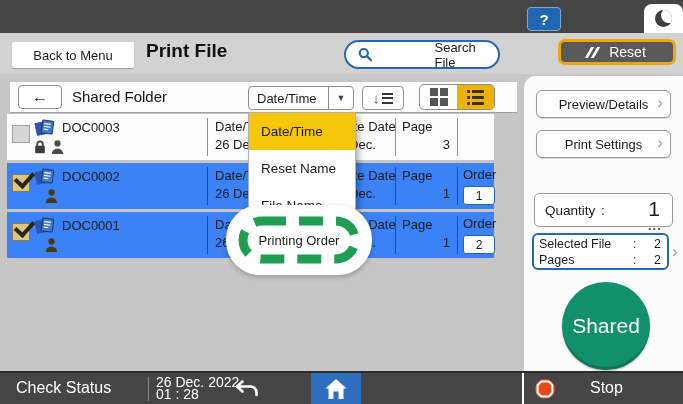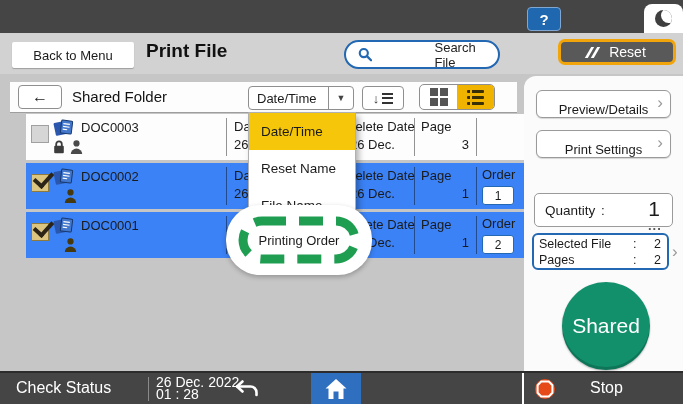--- a/index.html
+++ b/index.html
@@ -46,21 +46,21 @@
   .view-toggle{left:409px;top:2px;width:76px;height:26px;padding:0;overflow:hidden;border-radius:5px;}
   .view-toggle .half{width:50%;height:100%;display:flex;align-items:center;justify-content:center;}
   .half.sel{background:#efb300;}
   .grid-ico{display:grid;grid-template-columns:8px 8px;grid-template-rows:8px 8px;gap:2px;}
   .grid-ico i{background:#555;}
   .list-ico{display:flex;flex-direction:column;gap:3px;}
   .list-ico i{display:block;width:17px;height:3px;border-radius:1px;
       background:linear-gradient(90deg,#3a3005 0 3px,#efb300 3px 5px,#3a3005 5px 100%);}
 
   
-  .row{position:absolute;left:26px;width:507px;height:46px;background:#fdfdfd;}
+  .row{position:absolute;left:7px;width:444px;height:46px;background:#fdfdfd;padding-left:43px;}
   .row.sel{background:#3b82f6;}
   .cb{position:absolute;left:5px;top:11px;width:16px;height:16px;background:#d6d6d6;border:1px solid #a0a0a0;}
   .row.sel .cb{background:#dcc580;border-color:#8d7a3c;}
   .checkmark{position:absolute;left:2px;top:-3px;width:15px;height:8px;border-left:4px solid #2b2417;
              border-bottom:4px solid #2b2417;transform:rotate(-48deg);}
   .doc-ico{position:absolute;left:27px;top:4px;}
   .fname{position:absolute;left:55px;top:6px;font-size:13px;}
   .subicons{position:absolute;left:27px;top:26px;display:flex;gap:5px;align-items:flex-end;}
   .subicons.ind{left:38px;}
   .vline{position:absolute;top:4px;height:38px;width:1px;background:rgba(0,0,0,.42);}
@@ -76,21 +76,21 @@
 
   
   .bubble{position:absolute;left:226px;top:205px;width:146px;height:70px;background:#fff;border-radius:34px;
           z-index:30;box-shadow:0 2px 5px rgba(0,0,0,.25);display:flex;align-items:center;justify-content:center;}
   .dash-rect{position:absolute;left:12px;top:11px;width:122px;height:48px;}
   .bubble .lbl{position:relative;font-size:13px;z-index:2;}
 
   
   .rpanel{position:absolute;left:524px;top:76px;width:159px;height:297px;background:#fbfbfb;border-radius:12px 0 0 0;}
   .pbtn{position:absolute;left:12px;width:135px;height:28px;background:#fff;border:1.5px solid #9a9a9a;border-radius:6px;
-        box-sizing:border-box;display:flex;align-items:flex-end;justify-content:center;font-size:13px;color:#1b1b1b;
+        box-sizing:border-box;display:flex;align-items:center;justify-content:center;font-size:13px;color:#1b1b1b;
         box-shadow:0 1px 1px rgba(0,0,0,.15);}
   .pbtn .chev{position:absolute;right:7px;color:#999;font-size:17px;top:50%;transform:translateY(-54%);}
   .qty-box{position:absolute;left:10px;top:117px;width:139px;height:34px;background:#fff;border:1.5px solid #9a9a9a;
            border-radius:5px;box-sizing:border-box;}
   .qty-box .ql{position:absolute;left:10px;top:9px;font-size:13.5px;}
   .qty-box .qc{position:absolute;left:66px;top:9px;font-size:13.5px;}
   .qty-box .qv{position:absolute;right:12px;top:3px;font-size:21px;}
   .dots{position:absolute;left:124px;top:142px;font-size:13px;font-weight:bold;color:#555;letter-spacing:1px;}
   .sel-box{position:absolute;left:8px;top:157px;width:137px;height:37px;background:#fff;border:2px solid #2268b2;
            border-radius:6px;box-sizing:border-box;padding:2px 6px 0 5px;display:flex;flex-direction:column;justify-content:center;gap:1px;}

